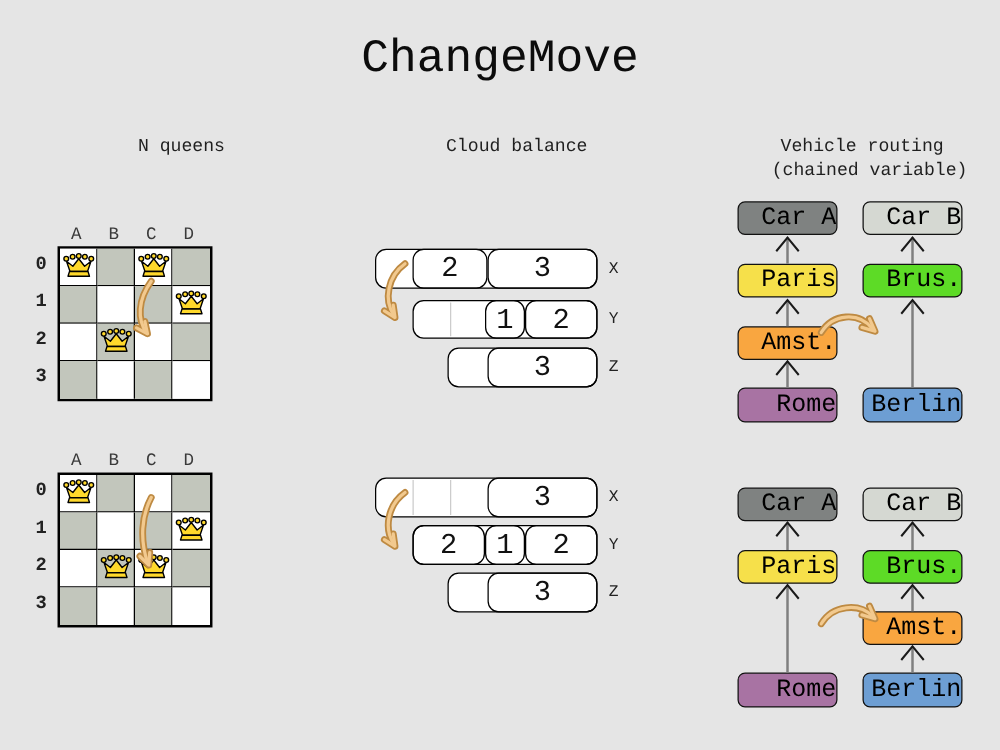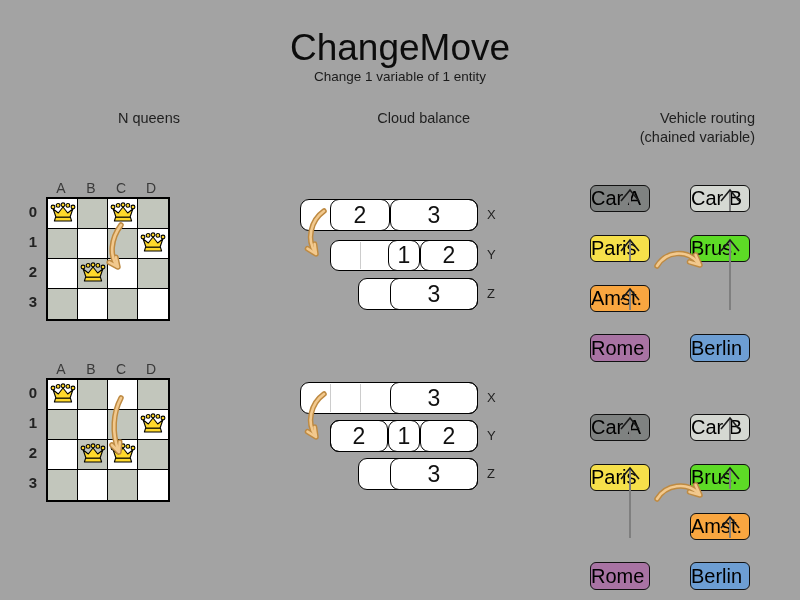--- a/index.html
+++ b/index.html
@@ -1,37 +1,37 @@
 <!DOCTYPE html>
 <html><head>
 <meta charset="utf-8">
 <style>
   html,body{margin:0;padding:0;background:#fff;}
-  #stage{position:relative;width:800px;height:600px;background:#a3a3a3;overflow:hidden;
-         font-family:Liberation Sans, sans-serif;}
+  #stage{position:relative;width:800px;height:600px;background:#e5e5e5;overflow:hidden;
+         font-family:Liberation Mono, monospace;}
   .abs{position:absolute;}
   .title{left:0;top:27px;width:800px;text-align:center;font-size:37px;color:#0c0c0c;}
   .subtitle{left:0;top:69px;width:800px;text-align:center;font-size:13.5px;color:#1a1a1a;}
   .colhead{font-size:14.5px;color:#1f1f1f;text-align:right;}
   .board{display:grid;grid-template-columns:repeat(4,30px);grid-template-rows:repeat(4,30px);
          border:2px solid #000;background:#fff;}
   .cell{display:flex;align-items:center;justify-content:center;box-sizing:border-box;
         border-right:1px solid #000;border-bottom:1px solid #000;}
   .cell:nth-child(4n){border-right:none;}
   .cell:nth-child(n+13){border-bottom:none;}
   .queen{width:26px;height:23px;}
   .clabel{width:30px;text-align:center;font-size:14px;color:#3a3a3a;}
   .rlabel{width:18px;text-align:center;font-size:15px;font-weight:bold;color:#222;line-height:30px;}
   .ccont{background:#fff;border:1.6px solid #000;border-radius:9px;box-sizing:border-box;}
   .cblock{border:1.6px solid #000;border-radius:9px;box-sizing:border-box;display:flex;
           align-items:center;justify-content:center;font-size:23px;color:#111;}
   .cdiv{width:1px;background:#ccc;}
   .xyz{font-size:13px;color:#222;}
-  .vbox{width:60px;height:27px;border:1.6px solid #111;border-radius:6px;box-sizing:border-box;
-        display:flex;align-items:center;justify-content:flex-start;font-size:20px;color:#000;margin-top:24px;}
+  .vbox{width:80px;height:27px;border:1.6px solid #111;border-radius:6px;box-sizing:border-box;
+        display:flex;align-items:center;justify-content:flex-end;font-size:20px;color:#000;}
   svg.overlay{position:absolute;left:0;top:0;pointer-events:none;}
   .chline{stroke:#7f7f7f;stroke-width:2;}
   .chhead{stroke:#1a1a1a;stroke-width:1.6;fill:none;}
   .mvO{stroke:#BE8A42;stroke-width:5.5;fill:none;stroke-linecap:round;stroke-linejoin:round;}
   .mvI{stroke:#F2C98E;stroke-width:2.6;fill:none;stroke-linecap:round;stroke-linejoin:round;}
 </style>
 </head>
 <body>
 
 <svg width="0" height="0" style="position:absolute">
@@ -44,26 +44,25 @@
       <circle cx="13" cy="2.8" r="1.9" fill="#FFD92B"></circle>
       <circle cx="17.9" cy="3.4" r="1.9" fill="#FFD92B"></circle>
       <circle cx="23" cy="5" r="1.9" fill="#FFD92B"></circle>
     </g>
   </defs>
 </svg>
 
 <div id="stage">
 
   <div class="abs title">ChangeMove</div>
-  <div class="abs subtitle">Change 1 variable of 1 entity</div>
 
   <div class="abs colhead" style="left:20px;top:110px;width:160px">N queens</div>
   <div class="abs colhead" style="left:595px;top:110px;width:160px">Vehicle routing</div>
   <div class="abs colhead" style="left:310px;top:110px;width:160px">Cloud balance</div>
-  <div class="abs colhead" style="left:595px;top:129px;width:160px">(chained variable)</div>
+  <div class="abs colhead" style="left:614px;top:129px;width:160px">(chained variable)</div>
 
   <div class="abs clabel" style="left:46px;top:180px">A</div>
   <div class="abs clabel" style="left:76px;top:180px">B</div>
   <div class="abs clabel" style="left:106px;top:180px">C</div>
   <div class="abs clabel" style="left:136px;top:180px">D</div>
   <div class="abs rlabel" style="left:24px;top:197px">0</div>
   <div class="abs rlabel" style="left:24px;top:227px">1</div>
   <div class="abs rlabel" style="left:24px;top:257px">2</div>
   <div class="abs rlabel" style="left:24px;top:287px">3</div>
   <div class="abs board" id="board-before" style="left:46px;top:197px">

